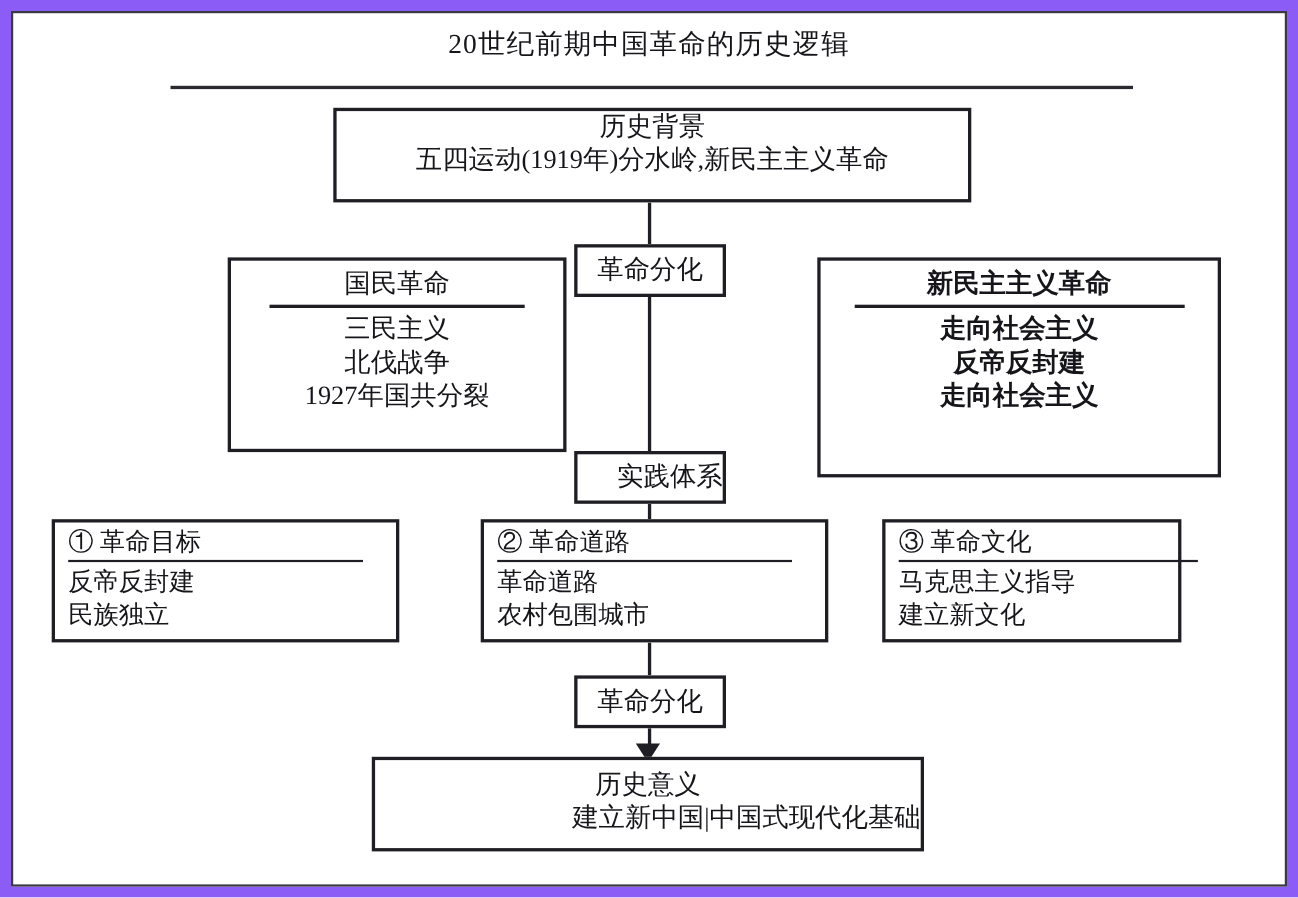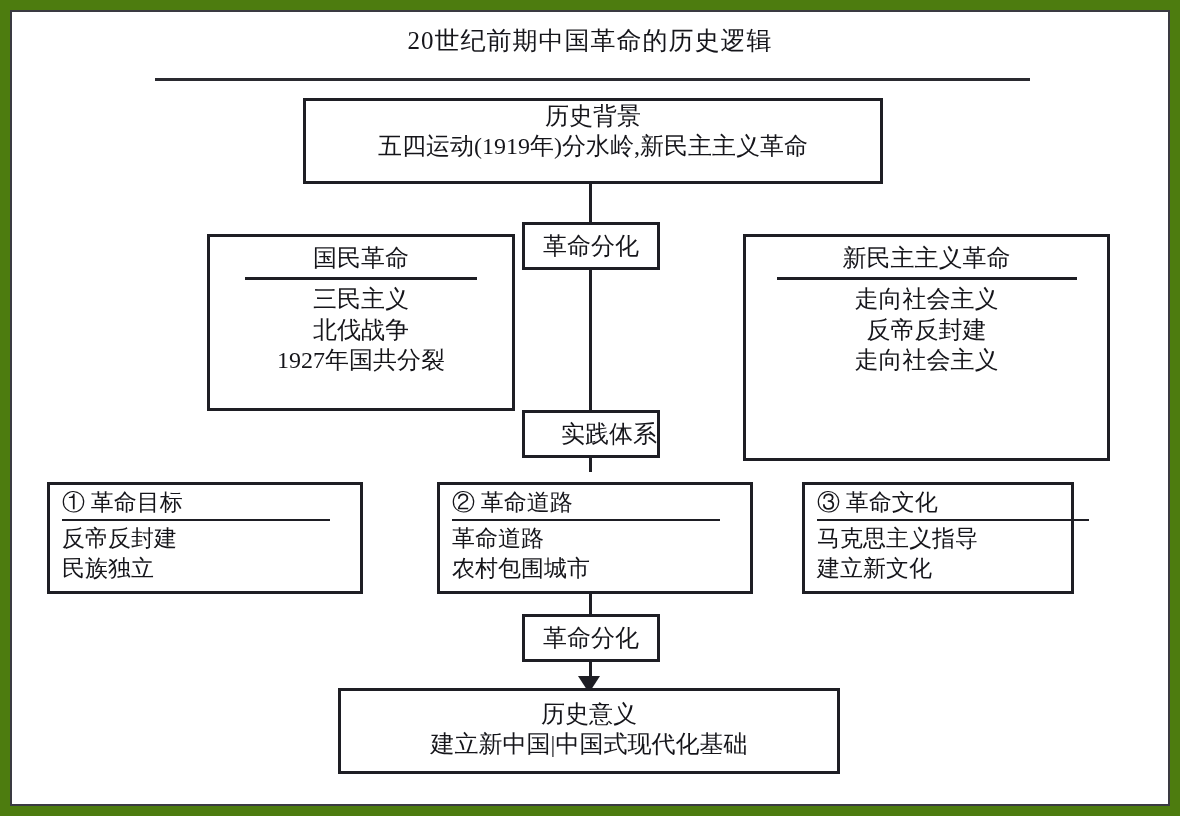--- a/index.html
+++ b/index.html
@@ -8,21 +8,21 @@
     background: #ffffff;
   }
   body {
     font-family: "Liberation Serif", "DejaVu Serif", serif;
     color: #111111;
   }
   #canvas {
     position: relative;
     width: 1180px;
     height: 816px;
-    background: #4d7c0f;
+    background: #8b5cf6;
     overflow: hidden;
   }
   .outer-frame {
     position: absolute;
     left: 10px;
     top: 10px;
     width: 1160px;
     height: 796px;
     border: 2px solid #3a3a42;
     box-sizing: border-box;
@@ -108,49 +108,48 @@
     margin: 0 auto 4px auto;
   }
   .panel .sub { font-size: 24px; line-height: 1.28; }
 
   #node-national {
     left: 163px; top: 234px; width: 308px; height: 177px; margin-left: 44px;
   }
   #node-national .rule { width: 232px; }
 
   #node-newdem {
-    left: 743px; top: 234px; width: 367px; height: 227px;
+    left: 743px; top: 234px; width: 367px; height: 200px; font-weight: bold;
   }
   #node-newdem .rule { width: 300px; }
 
   
   .numbox {
     text-align: left;
     padding: 4px 12px 8px 12px;
     height: 112px;
-    margin-top: 10px;
   }
   .numbox .head { font-size: 23px; padding-bottom: 1px; }
   .numbox .rule { height: 0; border-top: 2px solid #1e1e24; margin-bottom: 3px; }
   .numbox .sub { font-size: 23px; line-height: 1.33; }
 
   #node-goal   { left: 47px;  top: 472px; width: 316px; }
   #node-goal .rule { width: 268px; }
   #node-road   { left: 437px; top: 472px; width: 316px; }
   #node-road .rule { width: 268px; }
   #node-culture{ left: 802px; top: 472px; width: 272px; }
   #node-culture .rule { width: 272px; }
 
   
   #node-meaning {
     left: 338px; top: 688px; width: 502px; height: 86px;
     padding-top: 8px;
   }
   #node-meaning .head { font-size: 24px; }
-  #node-meaning .sub  { font-size: 24px; }
+  #node-meaning .sub  { font-size: 24px; text-align: right; }
 
   
   .vline {
     position: absolute;
     width: 0;
     border-left: 3px solid #1e1e24;
     left: 589px;
     z-index: 1;
   }
   #conn-bg-split      { top: 184px; height: 38px; }

